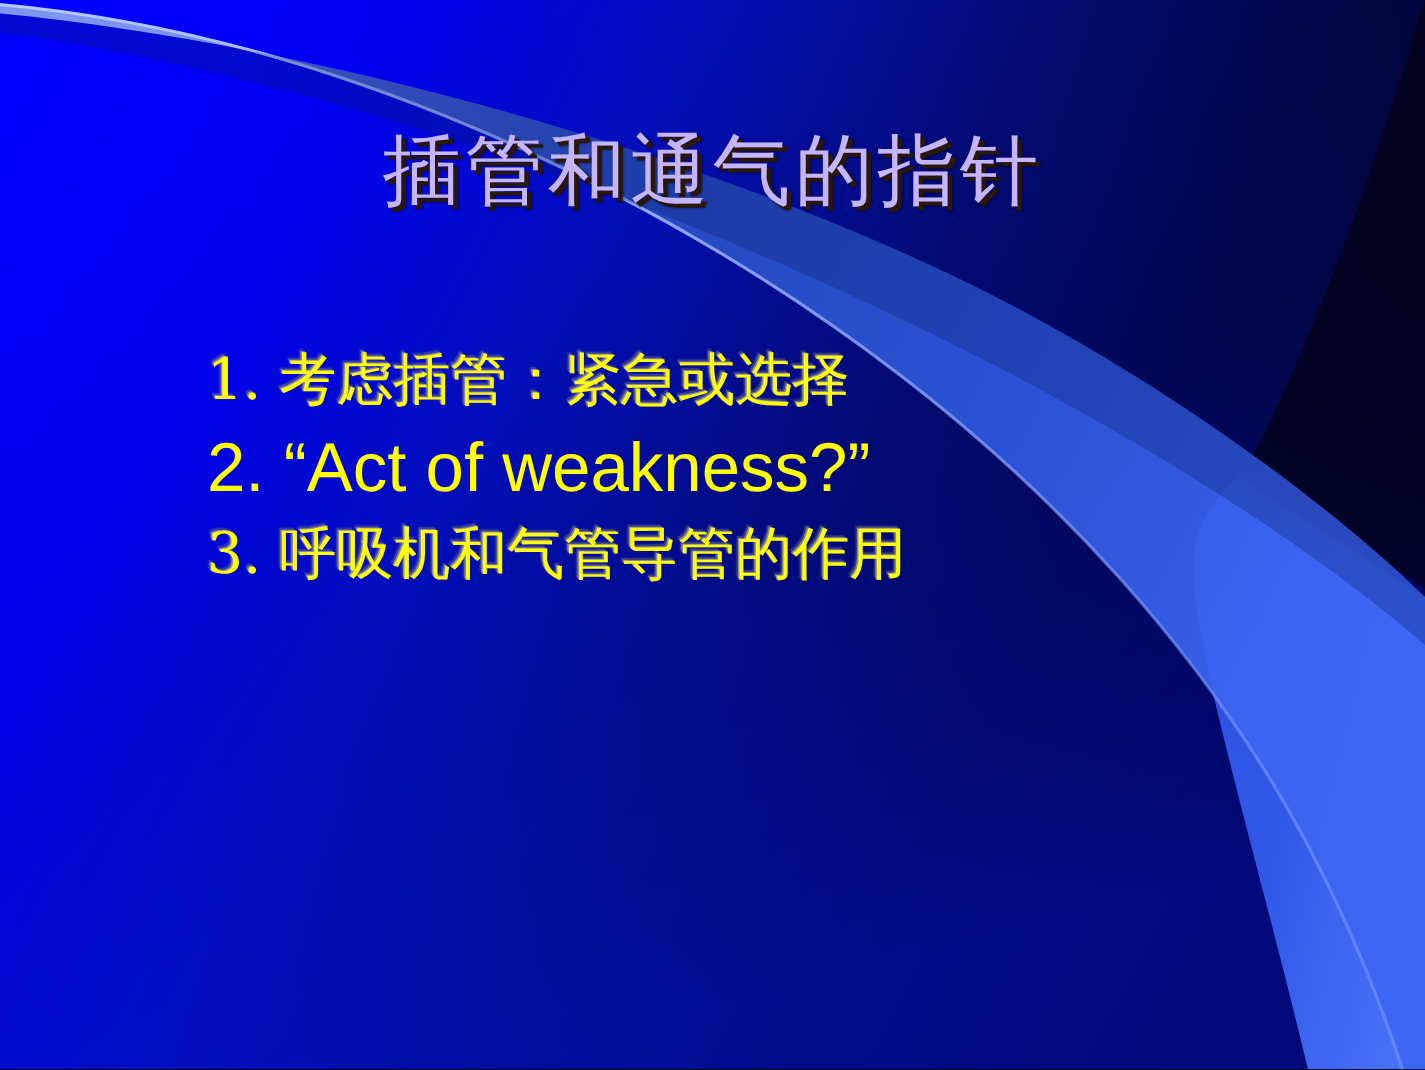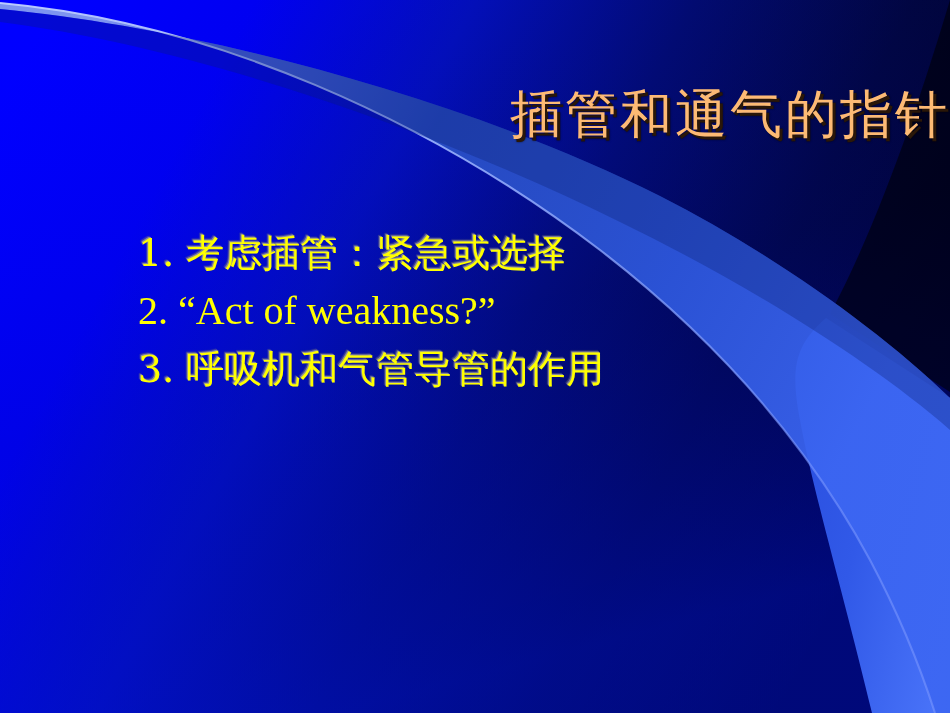--- a/index.html
+++ b/index.html
@@ -31,26 +31,26 @@
     width: 950px;
     height: 713px;
   }
 
   
   #title {
     position: absolute;
     left: 0;
     top: 86px;
     width: 950px;
-    text-align: right;
+    text-align: center;
     font-family: "DejaVu Serif", "Liberation Serif", serif;
     font-size: 52px;
     font-weight: 400;
     letter-spacing: 3px;
-    color: #fdba74;
+    color: #c4b5fd;
     text-shadow:
        3px 3px 0 #2a1708,
        3px 3px 2px rgba(0,0,0,0.75);
     white-space: nowrap;
     line-height: 1.08;
   }
 
   
   #body-list {
     position: absolute;
@@ -65,22 +65,22 @@
     color: #ffff00;
     line-height: 58px;
     height: 58px;
     white-space: nowrap;
     text-shadow:
       -1px -1px 0 rgba(150,150,160,0.85),
       -2px -2px 1px rgba(110,110,125,0.55);
   }
   
   .bullet-line.latin {
-    font-family: Liberation Serif, serif;
-    font-size: 40px;
+    font-family: Liberation Sans, sans-serif;
+    font-size: 46px;
     letter-spacing: 0px;
     text-shadow: none;
   }
   .bullet-line.cjk-4 {
     font-size: 37px;
     letter-spacing: -0.5px;
   }
 </style>
 </head>
 <body>

